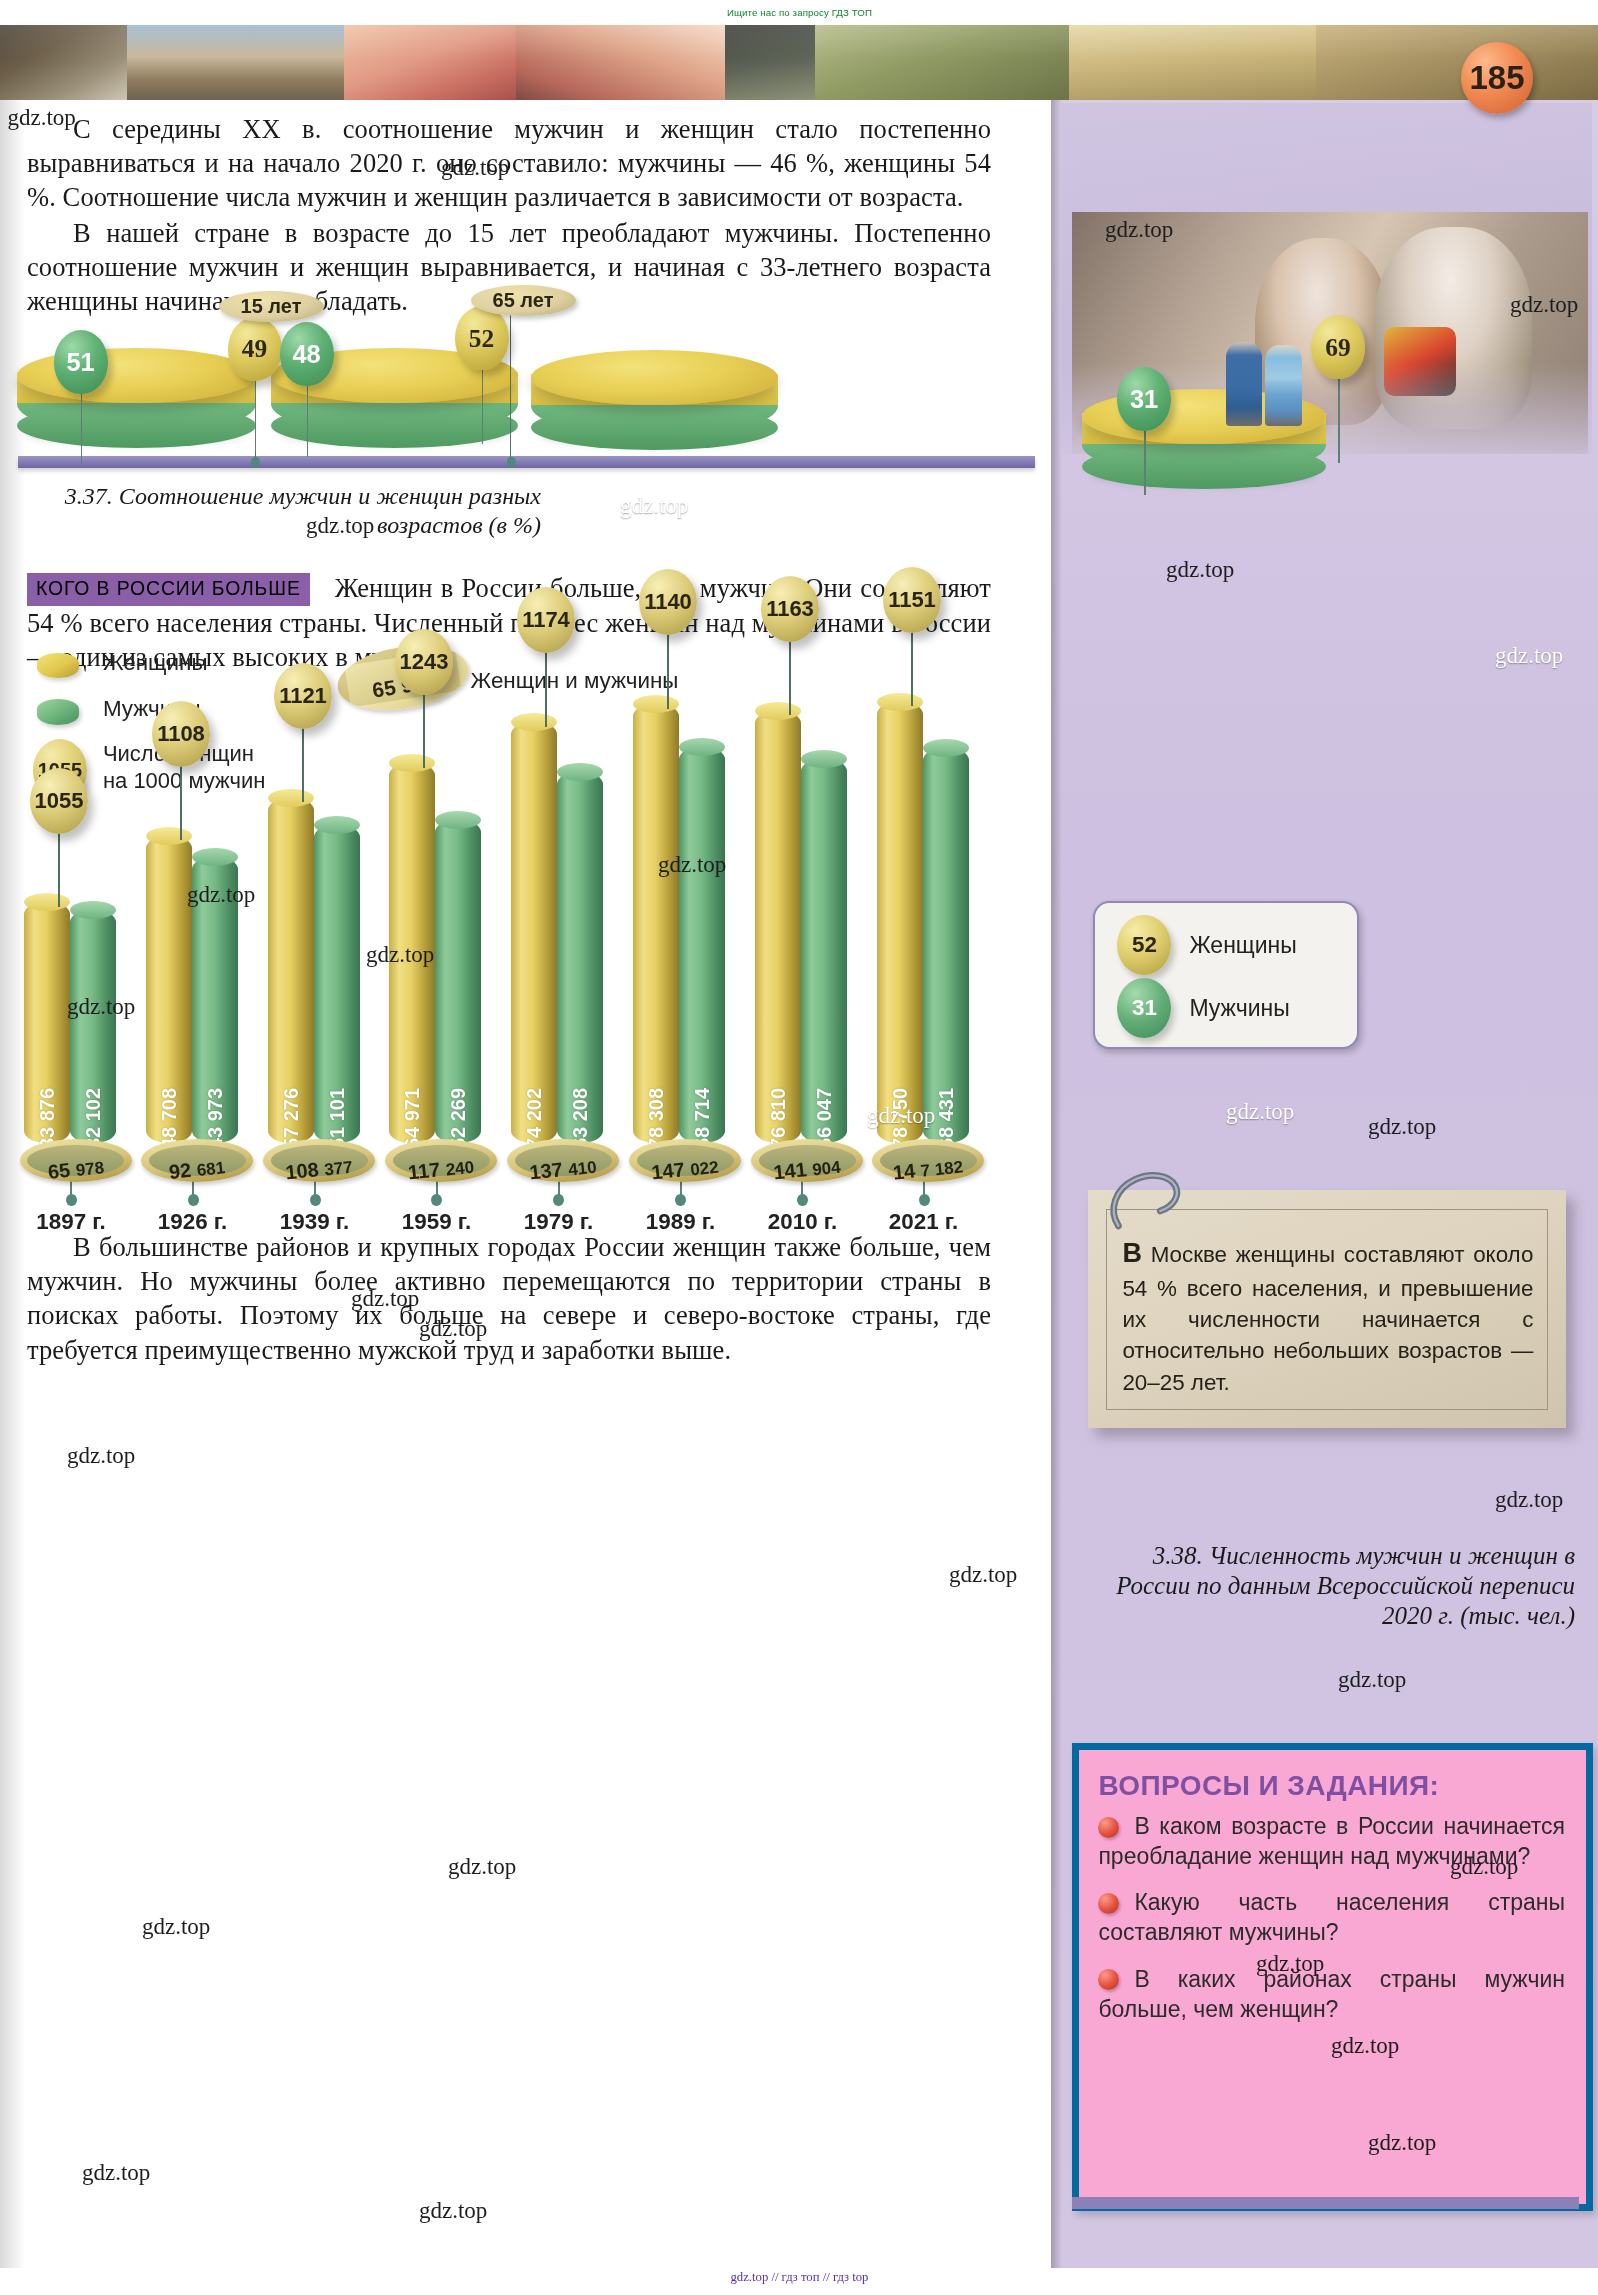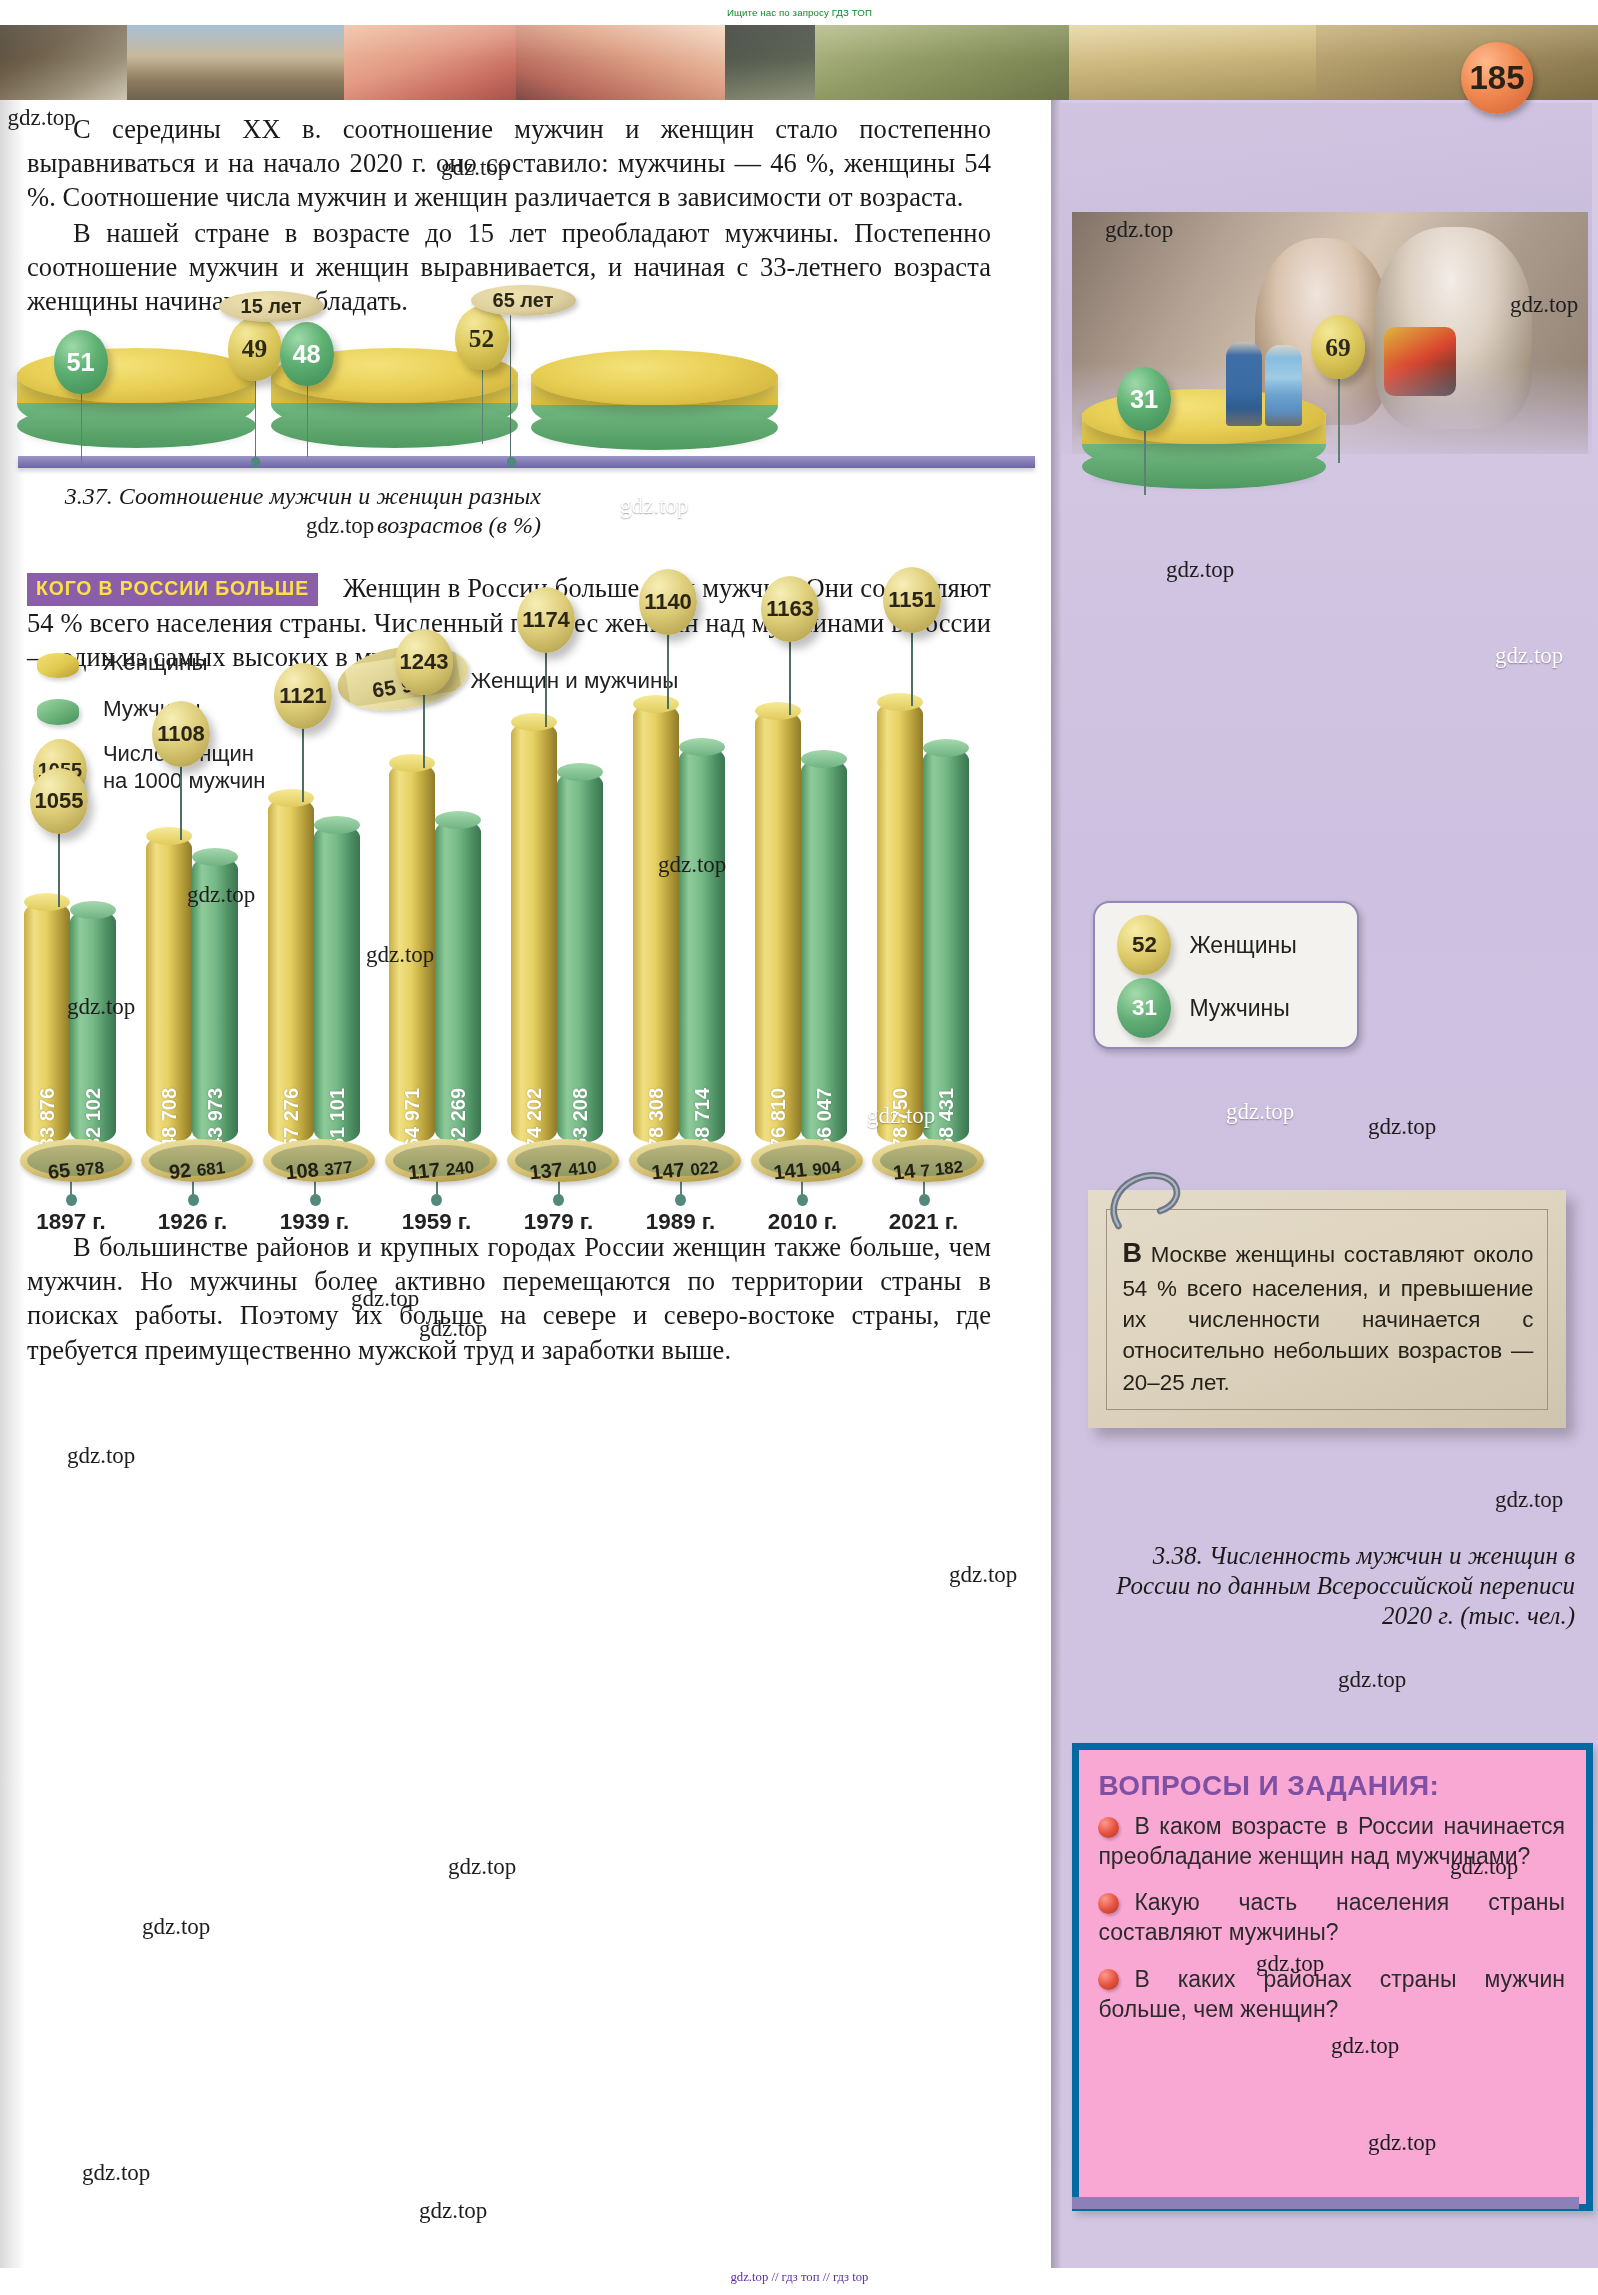--- a/index.html
+++ b/index.html
@@ -46,22 +46,22 @@
                   background:linear-gradient(90deg,#d9d9d9,rgba(255,255,255,0));}
 
   
   .bodytext{position:absolute;left:27px;width:964px;font-size:26.5px;line-height:1.285;
             color:#1a1a1a;text-align:justify;letter-spacing:0.1px;}
   .bodytext p{margin:0 0 1.5px 0;text-indent:46px;}
   #para-top{top:87px;}
   #para-cogo{top:546px;}
   #para-bottom{top:1205px;}
 
-  .tagline{display:inline-block;background:#8a5fa8;color:#fde047;font-family:"Liberation Sans",sans-serif;
-           font-weight:bold;font-size:19.4px;letter-spacing:0.9px;padding:3.7px 9px 4.5px 9px;
+  .tagline{display:inline-block;background:#8a5fa8;color:#000000;font-family:"Liberation Sans",sans-serif;
+           font-weight:normal;font-size:19.4px;letter-spacing:0.9px;padding:3.7px 9px 4.5px 9px;
            vertical-align:2.2px;margin-right:25px;}
 
   
   .fig37{position:absolute;left:7.5px;top:266px;width:1039px;height:187px;}
   .ped{position:absolute;}
   .ped .top{position:absolute;left:0;top:16.4px;width:100%;height:55px;border-radius:50%;
             background:radial-gradient(ellipse at 42% 30%,#f4e27a 0%,#e8cf55 45%,#cbab34 100%);
             box-shadow:0 7.5px 10.5px rgba(0,0,0,.18);}
   .ped .mid{position:absolute;left:0;top:41px;width:100%;height:31px;
             background:linear-gradient(180deg,#efdc6b,#d8bd3f);}

